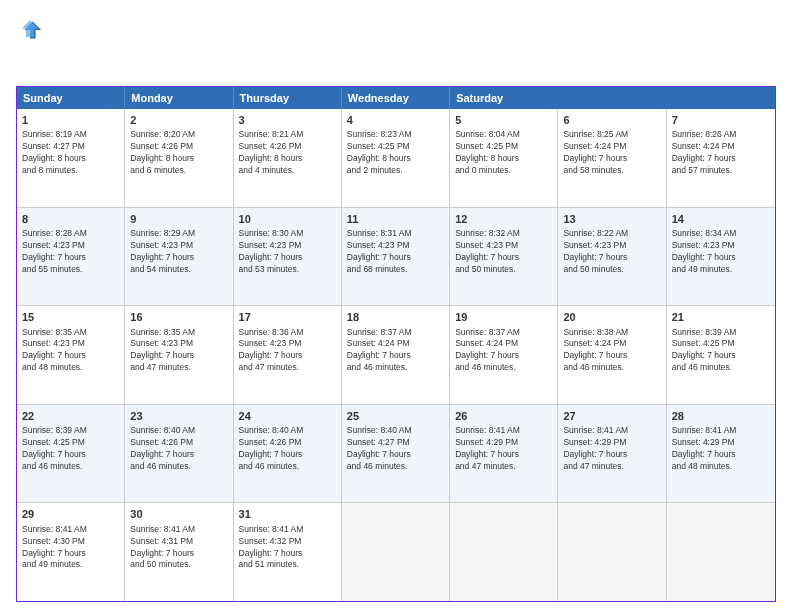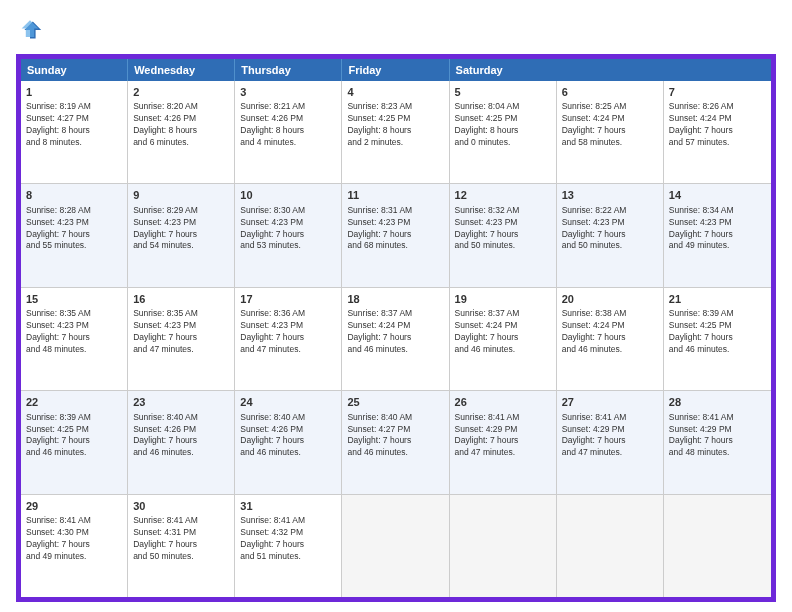--- a/index.html
+++ b/index.html
@@ -48,21 +48,22 @@
       line-height: 1.1;
     }
     .subtitle {
       font-size: 13px;
       color: #555;
     }
     .calendar {
       flex: 1;
       display: flex;
       flex-direction: column;
-      border: 5px solid #6d28d9;
+      border: 1px solid #6d28d9;
+      margin-top: 32px;
     }
     .cal-header-row {
       display: grid;
       grid-template-columns: repeat(7, 1fr);
       background: #2f6db5;
     }
     .cal-header-cell {
       color: #fff;
       font-size: 11px;
       font-weight: bold;
@@ -120,23 +121,23 @@
     </div>
     <div class="title-block">
       <div class="month-title"></div>
       <div class="subtitle"></div>
     </div>
   </div>
 
   <div class="calendar">
     <div class="cal-header-row">
     <div class="cal-header-cell">Sunday</div>
+        <div class="cal-header-cell">Monday</div>
+        <div class="cal-header-cell">Thursday</div>
         <div class="cal-header-cell">Wednesday</div>
-        <div class="cal-header-cell">Thursday</div>
-        <div class="cal-header-cell">Friday</div>
         <div class="cal-header-cell">Saturday</div>
       </div>
     <div class="cal-body">
     <div class="cal-week">
           <div class="cal-cell"><span class="day-num">1</span><span>Sunrise: 8:19 AM</span><br><span>Sunset: 4:27 PM</span><br><span>Daylight: 8 hours</span><br><span>and 8 minutes.</span><br></div>
           <div class="cal-cell"><span class="day-num">2</span><span>Sunrise: 8:20 AM</span><br><span>Sunset: 4:26 PM</span><br><span>Daylight: 8 hours</span><br><span>and 6 minutes.</span><br></div>
           <div class="cal-cell"><span class="day-num">3</span><span>Sunrise: 8:21 AM</span><br><span>Sunset: 4:26 PM</span><br><span>Daylight: 8 hours</span><br><span>and 4 minutes.</span><br></div>
           <div class="cal-cell"><span class="day-num">4</span><span>Sunrise: 8:23 AM</span><br><span>Sunset: 4:25 PM</span><br><span>Daylight: 8 hours</span><br><span>and 2 minutes.</span><br></div>
           <div class="cal-cell"><span class="day-num">5</span><span>Sunrise: 8:04 AM</span><br><span>Sunset: 4:25 PM</span><br><span>Daylight: 8 hours</span><br><span>and 0 minutes.</span><br></div>
           <div class="cal-cell"><span class="day-num">6</span><span>Sunrise: 8:25 AM</span><br><span>Sunset: 4:24 PM</span><br><span>Daylight: 7 hours</span><br><span>and 58 minutes.</span><br></div>

